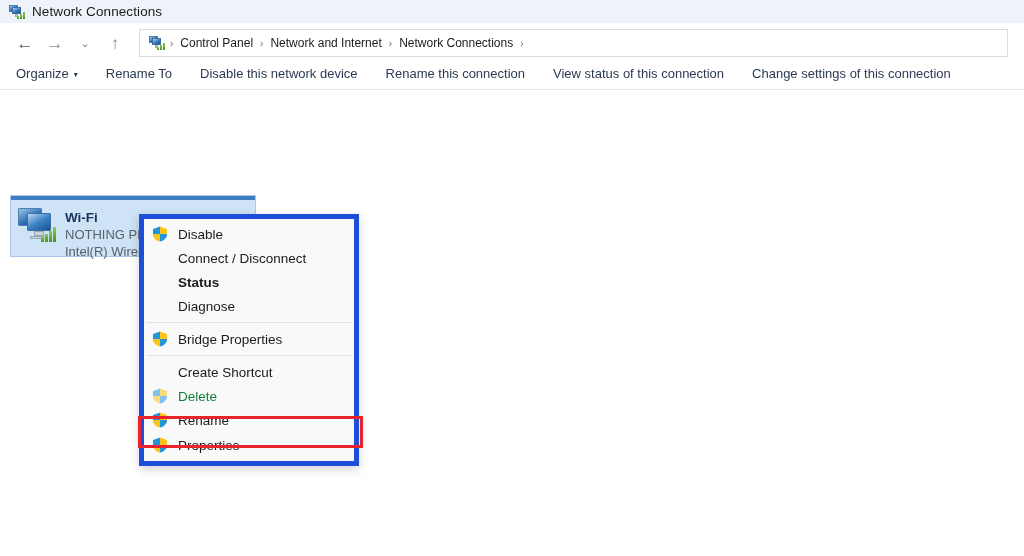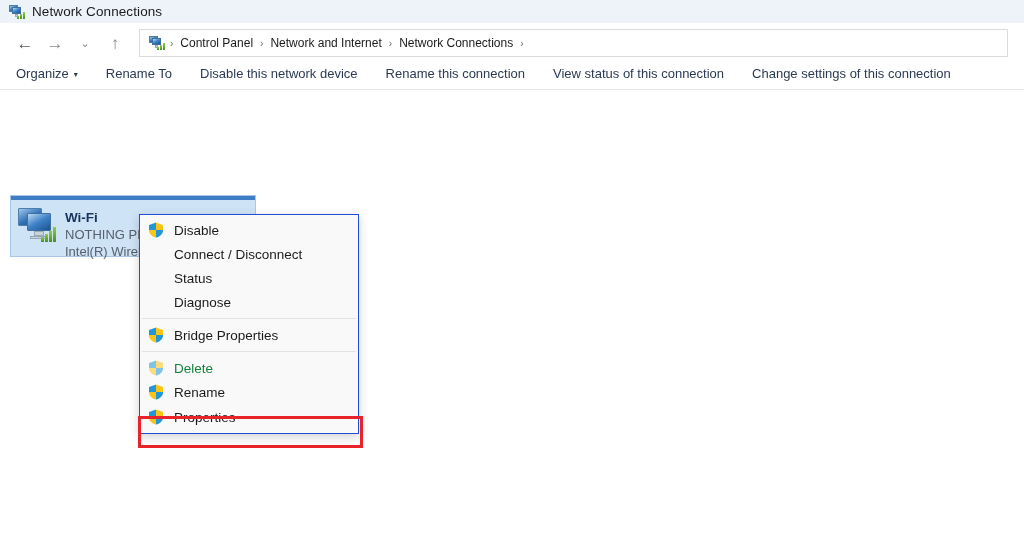--- a/index.html
+++ b/index.html
@@ -207,36 +207,36 @@
     white-space: nowrap;
   }
 
   
   .ctxmenu {
     position: absolute;
     left: 139px;
     top: 124px;
     width: 220px;
     background: #f9f9f9;
-    border: 1px solid #1d4ed8;
+    border: 5px solid #1d4ed8;
     box-shadow: 0 3px 10px rgba(0,0,0,.18);
     padding: 3px 0;
     box-sizing: border-box;
     z-index: 30;
   }
   .mi {
     height: 24px;
     display: flex;
     align-items: center;
     padding-left: 8px;
     font-size: 13.5px;
     color: #1b1b1b;
     white-space: nowrap;
   }
-  .mi.bold { font-weight: normal; }
+  .mi.bold { font-weight: bold; }
   .mi.disabled { color: #15803d; text-align: right; }
   .mi-icon {
     width: 16px;
     height: 16px;
     margin-right: 10px;
     flex: 0 0 auto;
   }
   .mi-icon.blank { background: transparent; }
   .mi-label { padding-right: 4px; }
   .mi-sep {
@@ -389,20 +389,24 @@
             <span class="q-tr"></span>
             <span class="q-bl"></span>
             <span class="q-br"></span>
           </span>
       </span>
       <span class="mi-label">Bridge Properties</span>
     </div>
 
     <div class="mi-sep"></div>
 
+    <div class="mi">
+      <span class="mi-icon blank"></span>
+      <span class="mi-label">Create Shortcut</span>
+    </div>
     <div class="mi disabled">
       <span class="mi-icon shield dim">
         <span class="sh-q">
             <span class="q-tl"></span>
             <span class="q-tr"></span>
             <span class="q-bl"></span>
             <span class="q-br"></span>
           </span>
       </span>
       <span class="mi-label">Delete</span>

